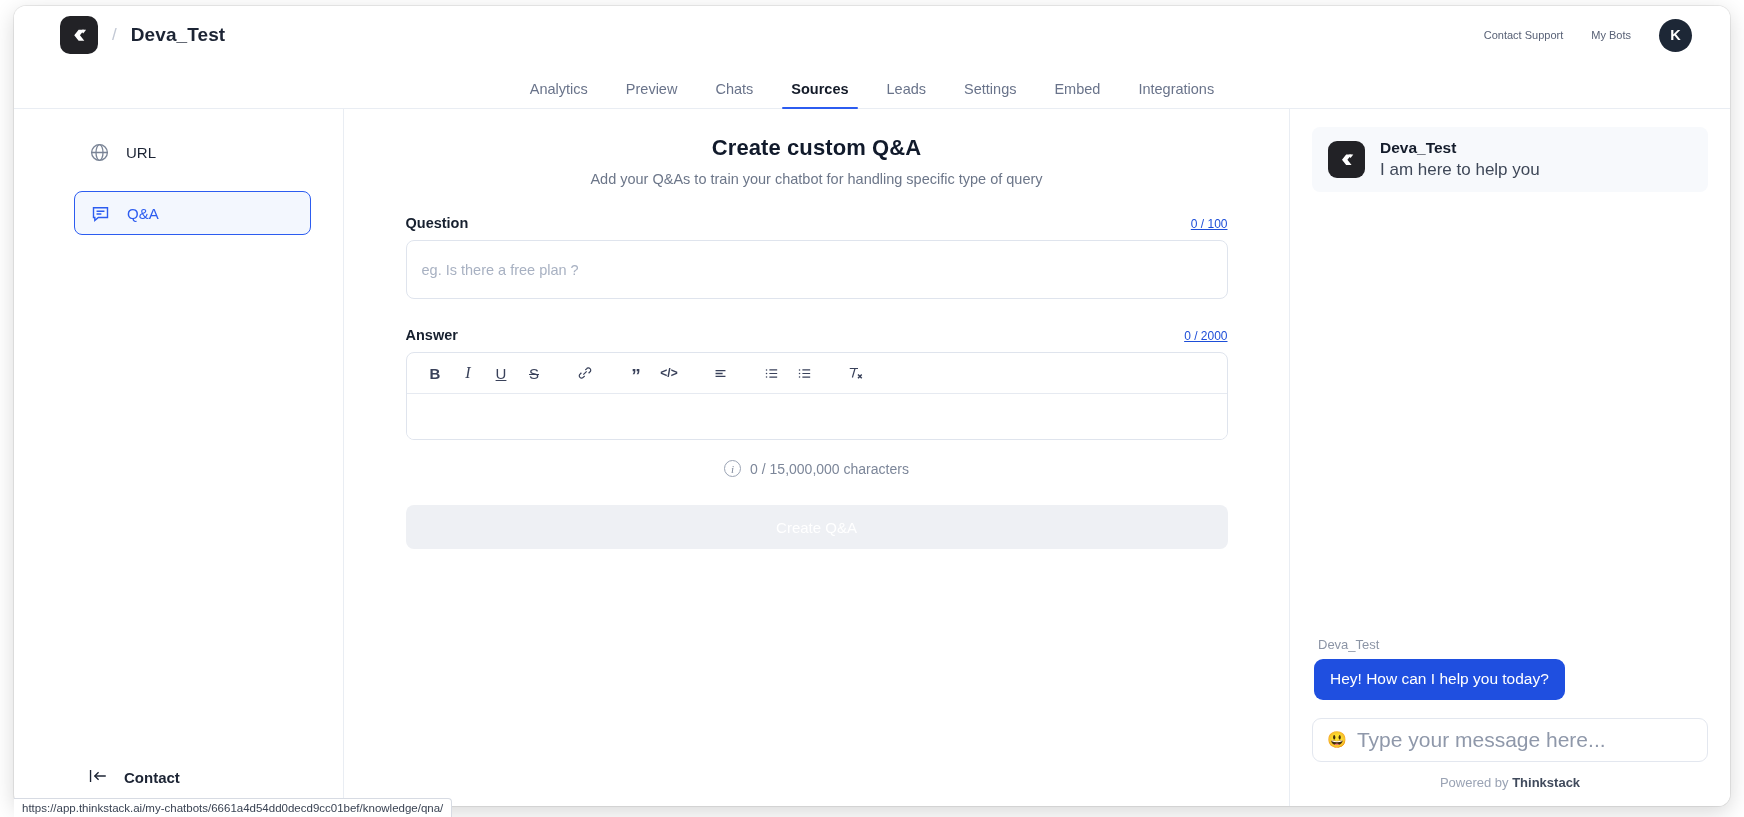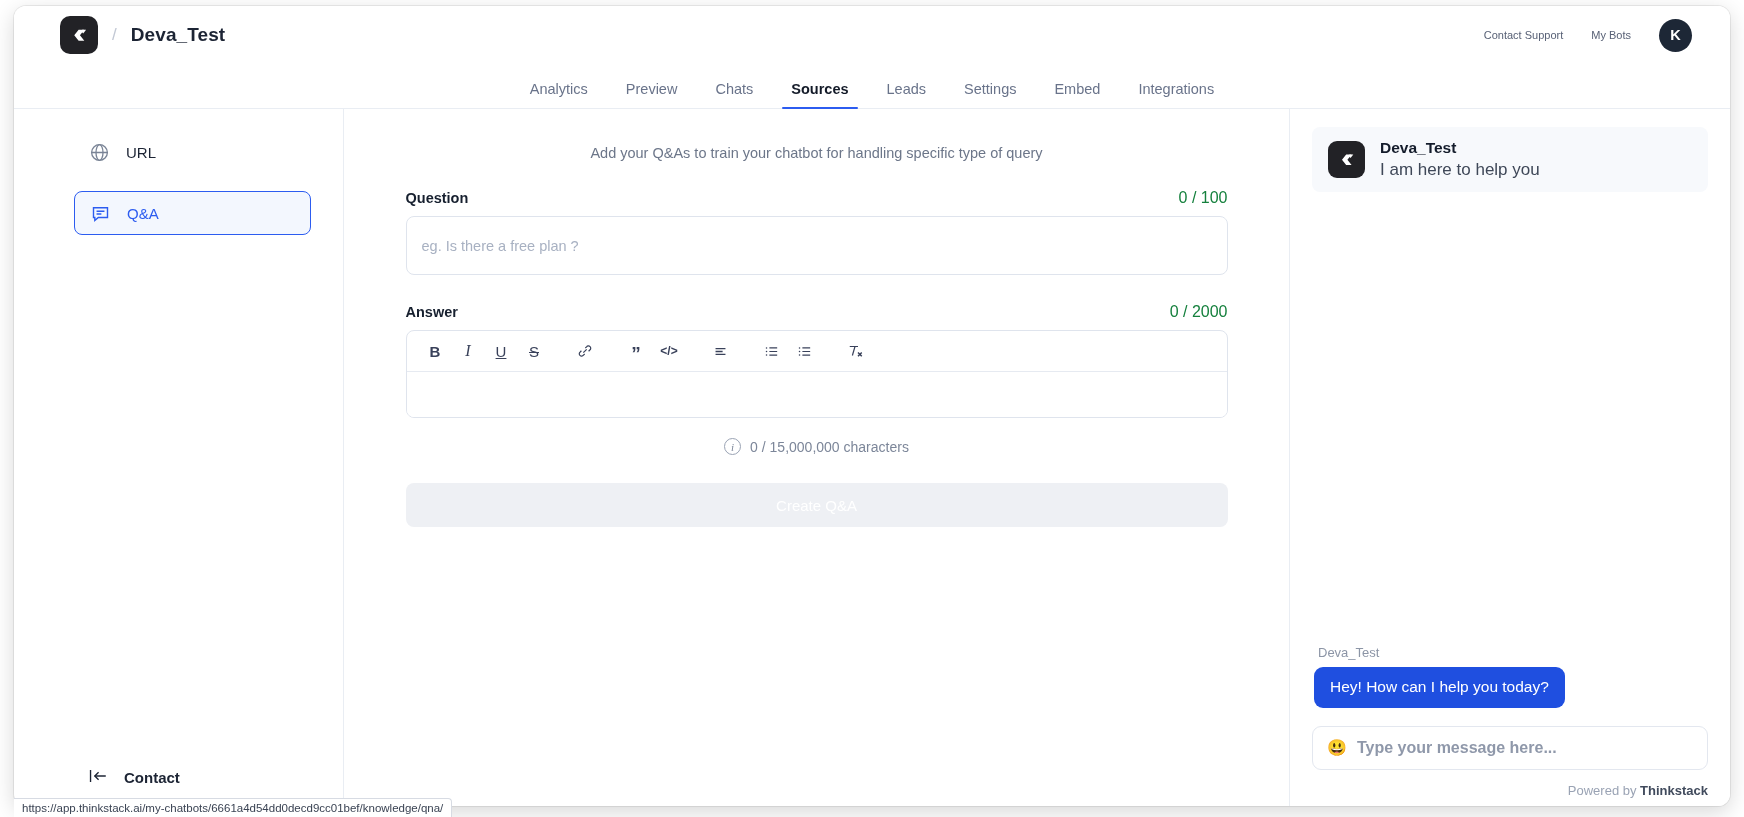--- a/index.html
+++ b/index.html
@@ -134,21 +134,21 @@
   .m-sub {
     text-align: center;
     font-size: 14.5px; color: #6c7689;
     margin-top: 10px;
   }
   .field-row {
     display: flex; align-items: baseline; justify-content: space-between;
     margin-top: 28px;
   }
   .field-label { font-size: 14.5px; font-weight: 600; color: #17202f; }
-  .field-count { font-size: 16px; color: #15803d; }
+  .field-count { font-size: 12px; color: #1d4ed8; text-decoration: underline; }
 
   .text-input {
     margin-top: 9px;
     width: 100%; height: 59px;
     border: 1px solid #dfe4ed;
     border-radius: 8px;
     padding: 0 15px;
     font-size: 14.5px;
     font-family: "Liberation Sans", sans-serif;
     color: #17202f;
@@ -237,26 +237,26 @@
     line-height: 1.2;
   }
   .chat-input {
     display: flex; align-items: center; gap: 10px;
     height: 44px;
     border: 1px solid #e3e7ef;
     border-radius: 9px;
     padding: 0 14px;
     margin-bottom: 13px;
   }
-  .chat-ph { font-size: 16px; color: #8f98aa; font-weight: bold; }
+  .chat-ph { font-size: 21px; color: #8f98aa; }
   .emoji { font-size: 16px; line-height: 1; }
   .powered {
-    text-align: right;
+    text-align: center;
     font-size: 13px; color: #9aa3b4;
-    padding-bottom: 8px;
+    padding-bottom: 16px;
   }
   .powered b { color: #404a5c; font-weight: 700; }
 
   
   .statusbar {
     position: absolute;
     left: 14px; bottom: 0;
     max-width: 520px;
     height: 19px;
     background: #fff;
@@ -341,20 +341,21 @@
             <path d="M21 10H8"></path>
             <path d="M12.5 5.5L8 10l4.5 4.5"></path>
           </svg>
         </span>
         <span>Contact</span>
       </div>
     </div>
 
     <div class="main">
       <div class="main-inner">
+        <div class="m-title">Create custom Q&amp;A</div>
         <div class="m-sub">Add your Q&amp;As to train your chatbot for handling specific type of query</div>
 
         <div class="field-row">
           <span class="field-label">Question</span>
           <span class="field-count">0 / 100</span>
         </div>
         <input class="text-input" type="text" placeholder="eg. Is there a free plan ?" style="">
 
         <div class="field-row">
           <span class="field-label">Answer</span>

